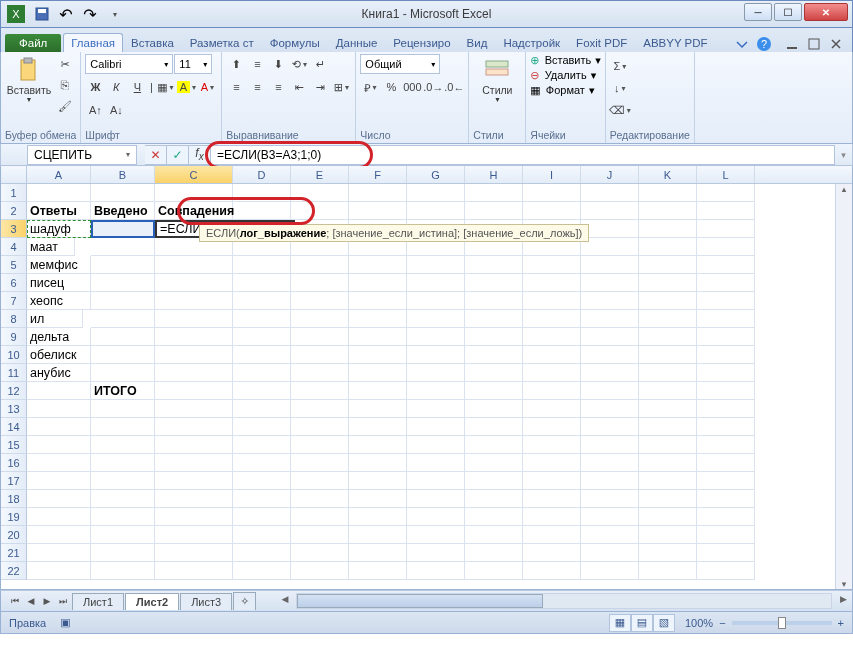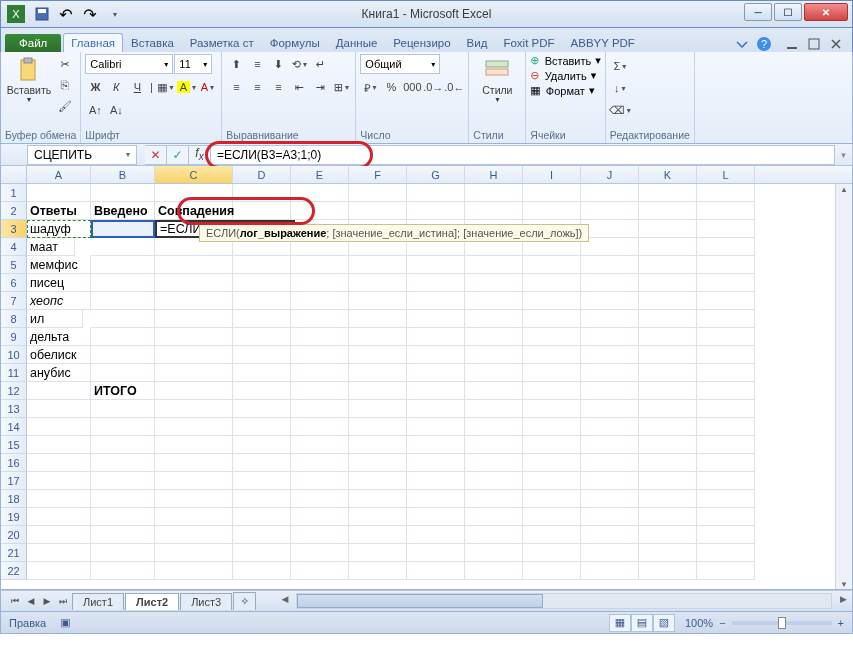--- a/index.html
+++ b/index.html
@@ -25,21 +25,21 @@
 
 
 .ribbon-body { height: 92px; background: linear-gradient(#f4f8fe,#e4edf9); border:1px solid #9ab3d4; border-top:none; display:flex; }
 .rgroup { border-right:1px solid #c1d1e6; display:flex; flex-direction:column; padding:2px 4px 0; }
 .rgroup-content { flex:1; display:flex; align-items:flex-start; gap:2px; }
 .rgroup-label { font-size:10.5px; color:#5a6f8f; padding:1px 0 2px; white-space:nowrap; }
 .bigbtn { display:flex; flex-direction:column; align-items:center; justify-content:center; width:48px; padding:2px; cursor:pointer; font-size:10.5px; color:#3b3b3b; text-align:center; }
 .bigbtn svg, .bigbtn .ic { width:28px; height:28px; }
 .smbtn { width:20px; height:20px; display:flex; align-items:center; justify-content:center; cursor:pointer; font-size:11px; color:#444; }
 .col { display:flex; flex-direction:column; gap:1px; }
-.row { display:flex; gap:1px; align-items:center; }
+.row { display:flex; gap:1px; }
 .fontbox { width:88px; height:20px; border:1px solid #b1c3dd; background:#fff; font-size:11px; padding:0 4px; display:flex;align-items:center; }
 .sizbox { width:38px; height:20px; border:1px solid #b1c3dd; background:#fff; font-size:11px; padding:0 4px; display:flex;align-items:center; }
 .dd-arrow::after { content:"▾"; font-size:8px; margin-left:2px; color:#555; }
 
 
 .fbar { height:22px; background:linear-gradient(#eef4fc,#e0eaf6); border:1px solid #b1c3dd; border-top:none; display:flex; align-items:center; font-size:12px; }
 .namebox { width:110px; height:20px; background:#fff; border:1px solid #b1c3dd; margin:0 8px 0 26px; padding:0 6px; display:flex; align-items:center; justify-content:space-between; }
 .fx-btns { display:flex; gap:0; }
 .fx-btns .fxb { width:22px; height:20px; border:1px solid #b1c3dd; border-left:none; background:#eef4fc; display:flex;align-items:center;justify-content:center; cursor:pointer; font-size:12px; color:#444; }
 .formula-input { flex:1; height:20px; background:#fff; border:1px solid #b1c3dd; border-left:none; padding:0 6px; display:flex; align-items:center; position:relative; }
@@ -113,20 +113,21 @@
 <div class="ribbon-tabs">
   <div class="file-tab">Файл</div>
   <div id="rtabs-host" style="display: flex;">
       <div class="rtab active">Главная</div>
       <div class="rtab">Вставка</div>
       <div class="rtab">Разметка ст</div>
       <div class="rtab">Формулы</div>
       <div class="rtab">Данные</div>
       <div class="rtab">Рецензиро</div>
       <div class="rtab">Вид</div>
+      <div class="rtab">Надстройк</div>
       <div class="rtab">Foxit PDF</div>
       <div class="rtab">ABBYY PDF</div>
     </div>
   <div class="rtab-right">
     <svg class="ricon" viewBox="0 0 16 16">
         <path d="M3 6l5 5 5-5" stroke="#3b6dc2" fill="none" stroke-width="1.5"></path>
       </svg>
     <svg class="ricon" viewBox="0 0 16 16">
         <circle cx="8" cy="8" r="7" fill="#3b8eea"></circle>
         <text x="8" y="12" font-size="11" fill="#fff" text-anchor="middle">?</text>
@@ -409,21 +410,21 @@
       <div class="cell" style="left: 128px; top: 90px; width: 78px;"></div>
       <div class="cell" style="left: 206px; top: 90px; width: 58px;"></div>
       <div class="cell" style="left: 264px; top: 90px; width: 58px;"></div>
       <div class="cell" style="left: 322px; top: 90px; width: 58px;"></div>
       <div class="cell" style="left: 380px; top: 90px; width: 58px;"></div>
       <div class="cell" style="left: 438px; top: 90px; width: 58px;"></div>
       <div class="cell" style="left: 496px; top: 90px; width: 58px;"></div>
       <div class="cell" style="left: 554px; top: 90px; width: 58px;"></div>
       <div class="cell" style="left: 612px; top: 90px; width: 58px;"></div>
       <div class="cell" style="left: 670px; top: 90px; width: 58px;"></div>
-      <div class="cell" style="left: 0px; top: 108px; width: 64px; font-style: italic;">хеопс</div>
+      <div class="cell" style="left: 0px; top: 108px; width: 64px;">хеопс</div>
       <div class="cell" style="left: 64px; top: 108px; width: 64px;"></div>
       <div class="cell" style="left: 128px; top: 108px; width: 78px;"></div>
       <div class="cell" style="left: 206px; top: 108px; width: 58px;"></div>
       <div class="cell" style="left: 264px; top: 108px; width: 58px;"></div>
       <div class="cell" style="left: 322px; top: 108px; width: 58px;"></div>
       <div class="cell" style="left: 380px; top: 108px; width: 58px;"></div>
       <div class="cell" style="left: 438px; top: 108px; width: 58px;"></div>
       <div class="cell" style="left: 496px; top: 108px; width: 58px;"></div>
       <div class="cell" style="left: 554px; top: 108px; width: 58px;"></div>
       <div class="cell" style="left: 612px; top: 108px; width: 58px;"></div>

